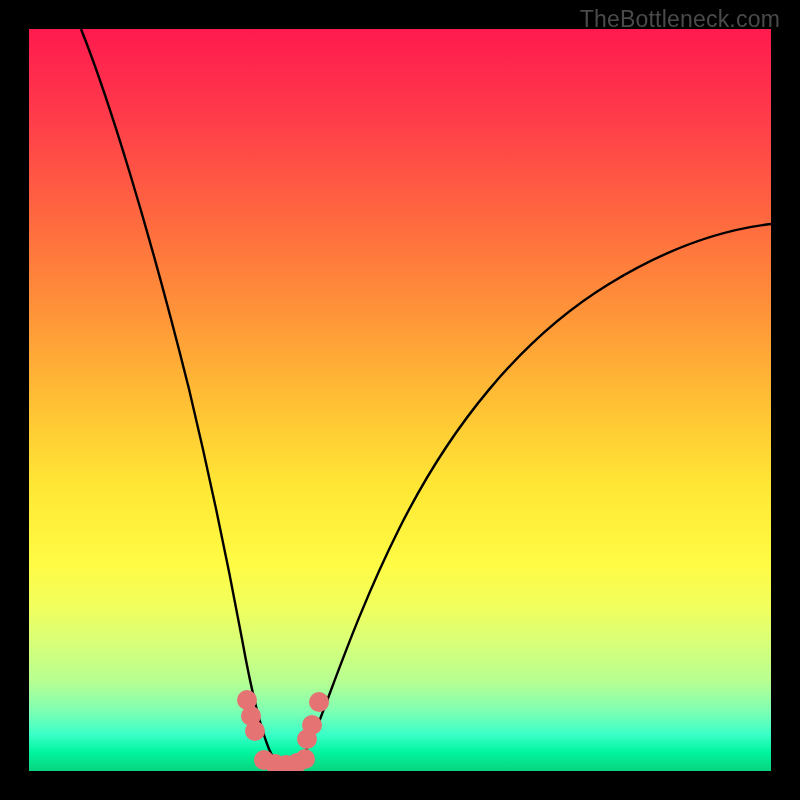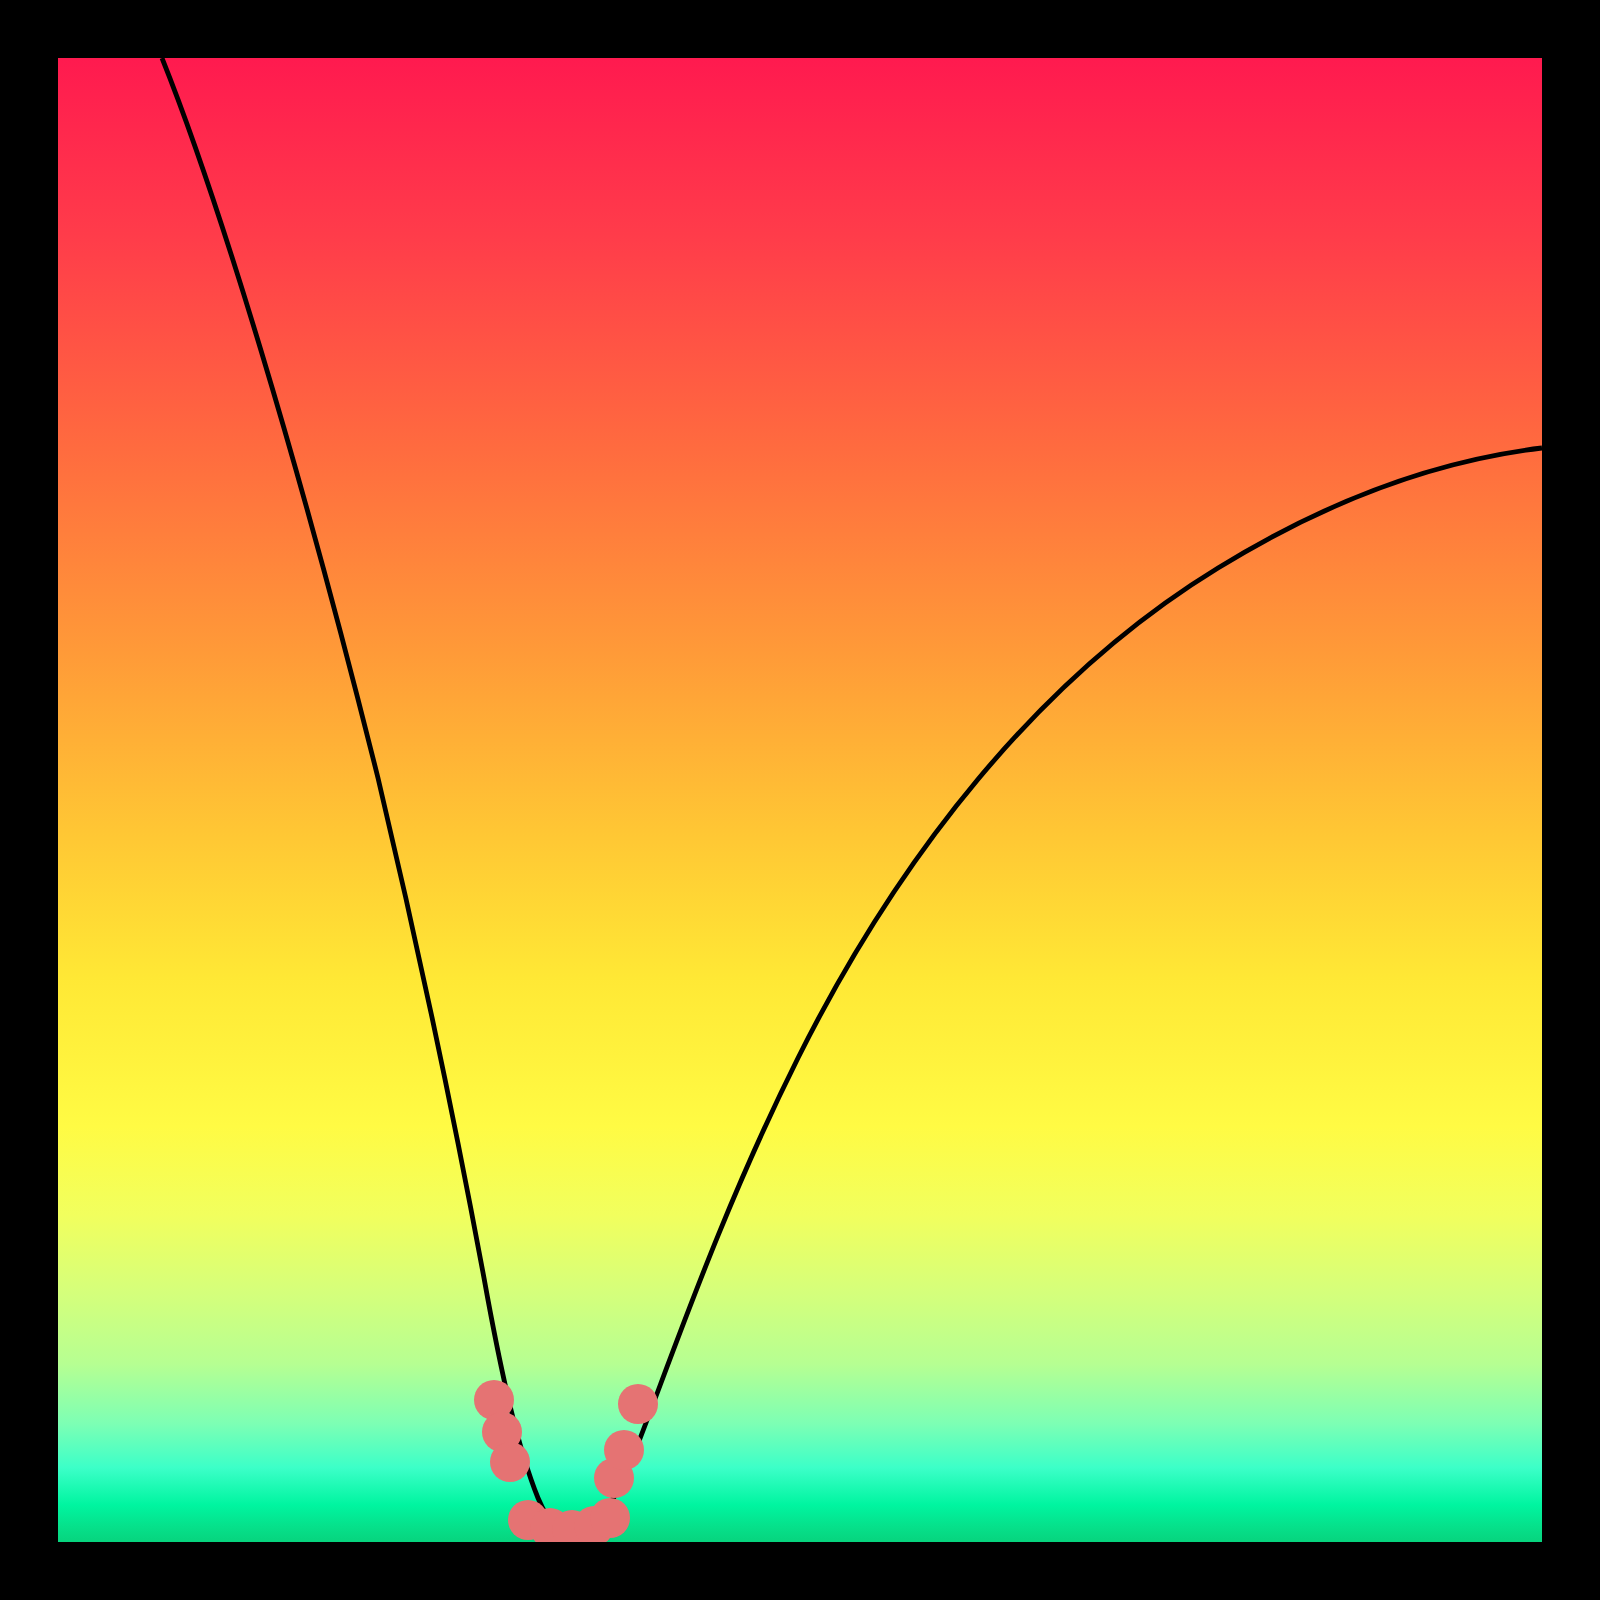--- a/index.html
+++ b/index.html
@@ -97,13 +97,14 @@
       <circle class="bead" cx="283" cy="696" r="10"></circle>
       <circle class="bead" cx="290" cy="673" r="10"></circle>
 
       <circle class="bead" cx="235" cy="731" r="10"></circle>
       <circle class="bead" cx="246" cy="735" r="10"></circle>
       <circle class="bead" cx="257" cy="736" r="10"></circle>
       <circle class="bead" cx="268" cy="734" r="10"></circle>
       <circle class="bead" cx="276" cy="730" r="10"></circle>
     </svg>
   </div>
+  <div class="watermark">TheBottleneck.com</div>
 </div>
 
 </body></html>

